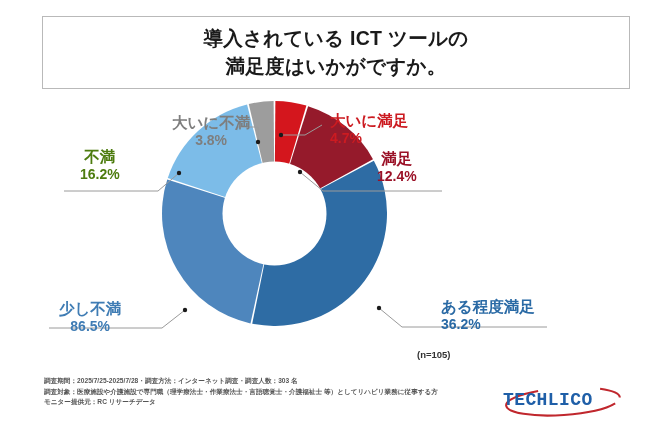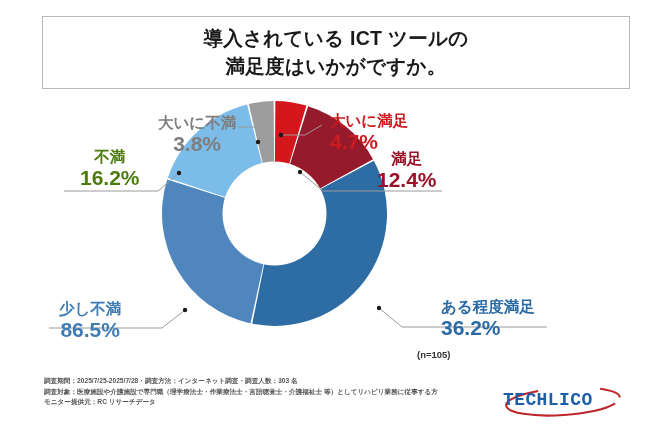--- a/index.html
+++ b/index.html
@@ -71,32 +71,32 @@
     white-space: nowrap;
     font-weight: bold;
     line-height: 1.06;
   }
   .label .cat {
     display: block;
     font-size: 15.5px;
   }
   .label .val {
     display: block;
-    font-size: 21px;
+    font-size: 14px;
     margin-top: 2px;
   }
   .label.ctr { text-align: center; }
   .label.lft { text-align: left; }
 
   #lbl-daiman   { left: 288px; top: 17px; color: #cc1b21; }
   #lbl-manzoku  { left: 335px; top: 55px; color: #9b1228; }
   #lbl-aruteido { left: 399px; top: 203px; color: #2a6aa5; }
   #lbl-sukoshi  { left: 17px;  top: 205px; color: #3f7cb4; }
   #lbl-fuman    { left: 38px;  top: 53px;  color: #4d7c0f; }
-  #lbl-daifuman { left: 116px; top: 19px;  color: #7e7e7e; }
+  #lbl-daifuman { left: 130px; top: 19px;  color: #7e7e7e; }
 
   #n-label {
     position: absolute;
     left: 375px;
     top: 253px;
     font-size: 9.5px;
     font-weight: bold;
     color: #333333;
     white-space: nowrap;
   }

